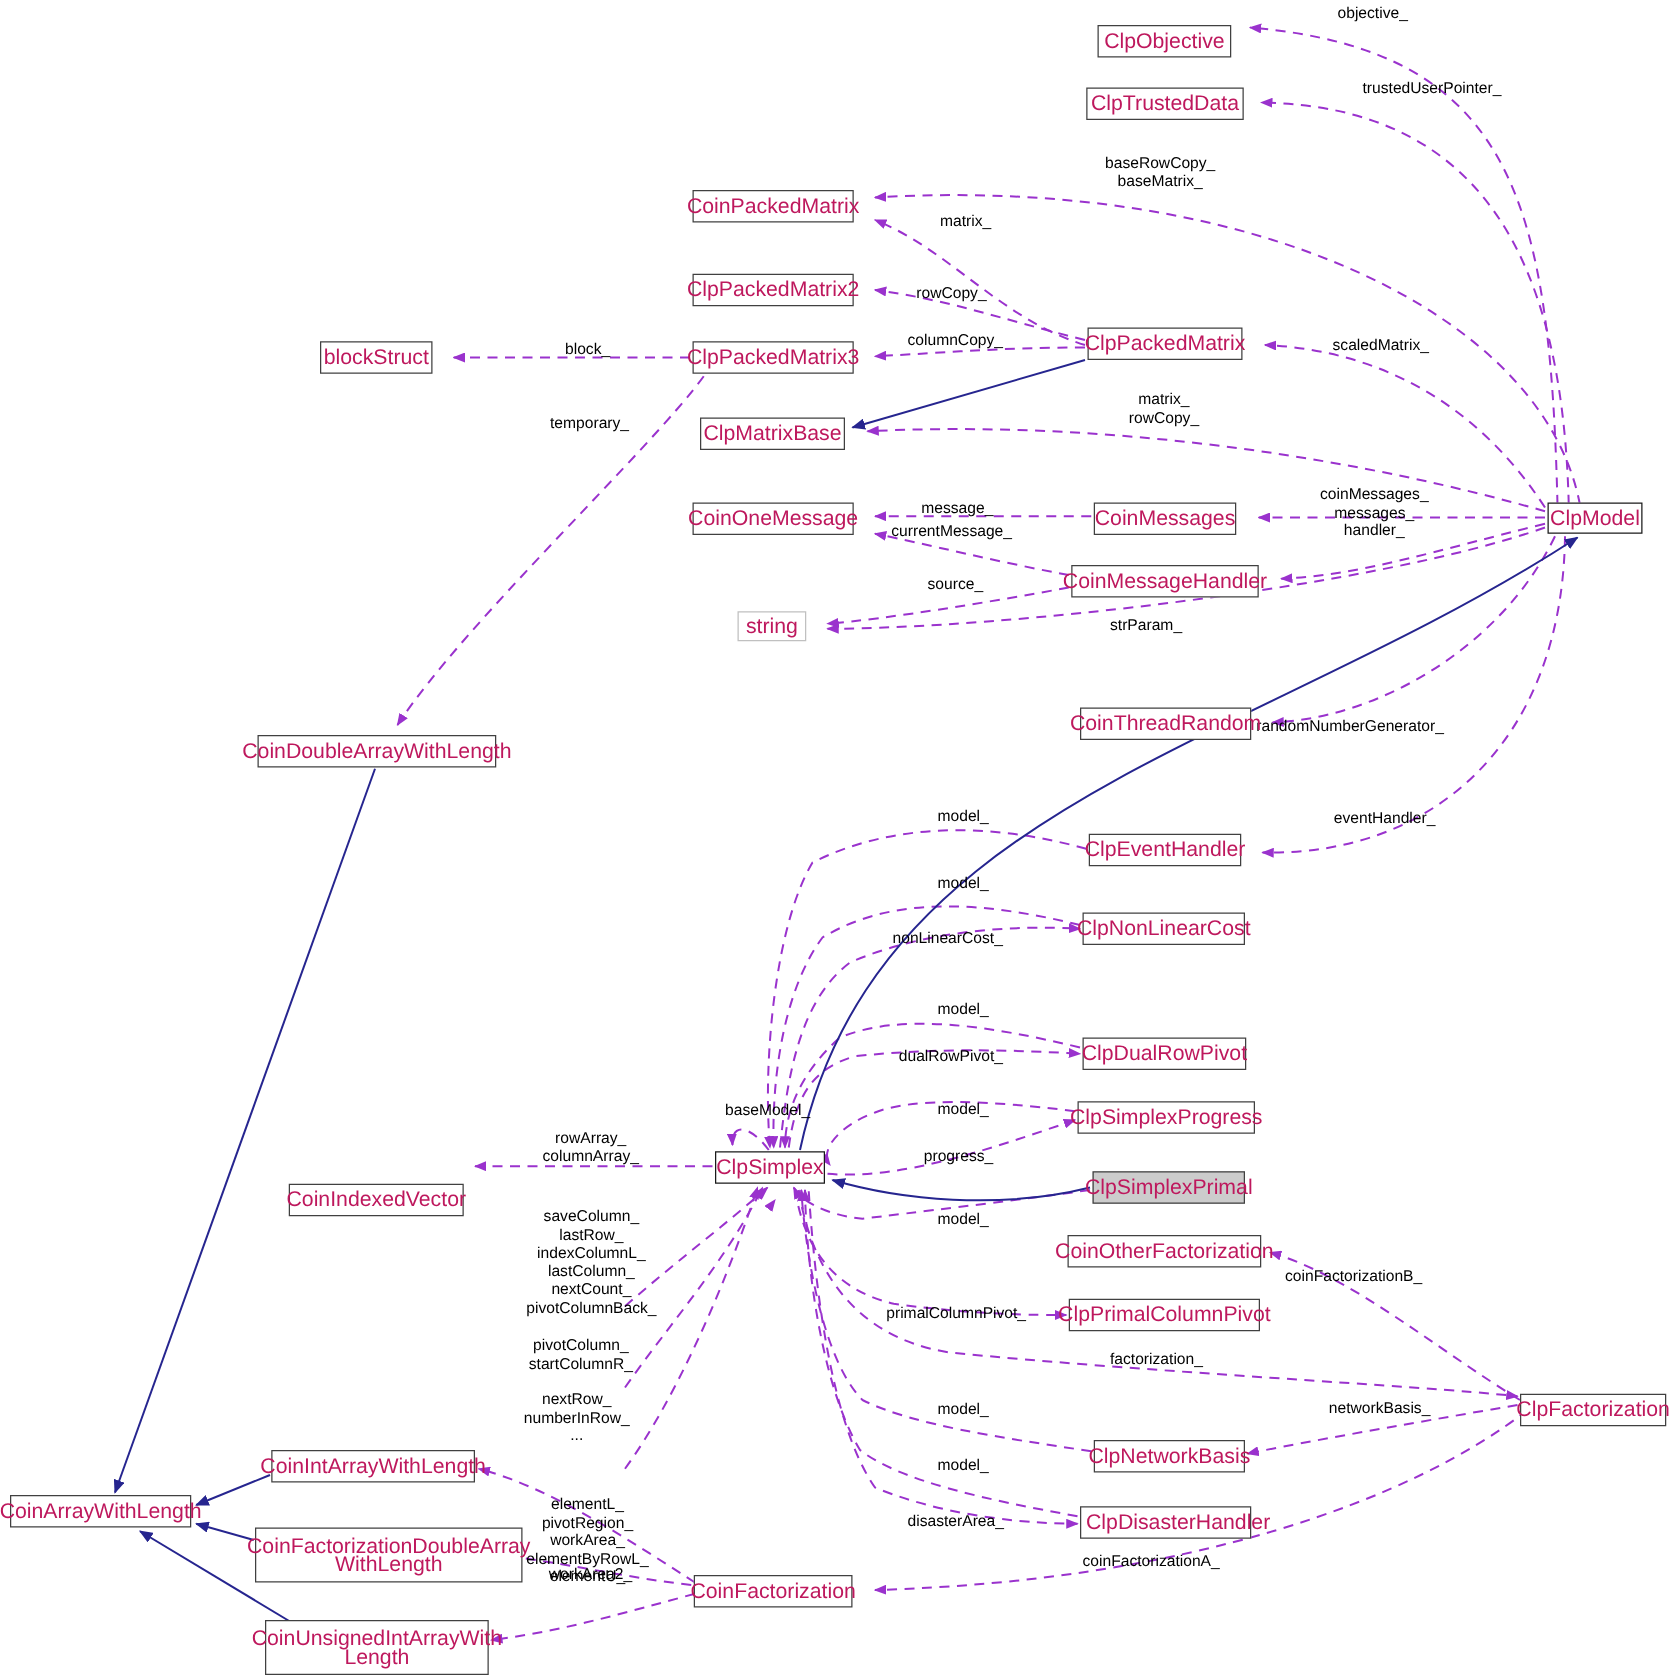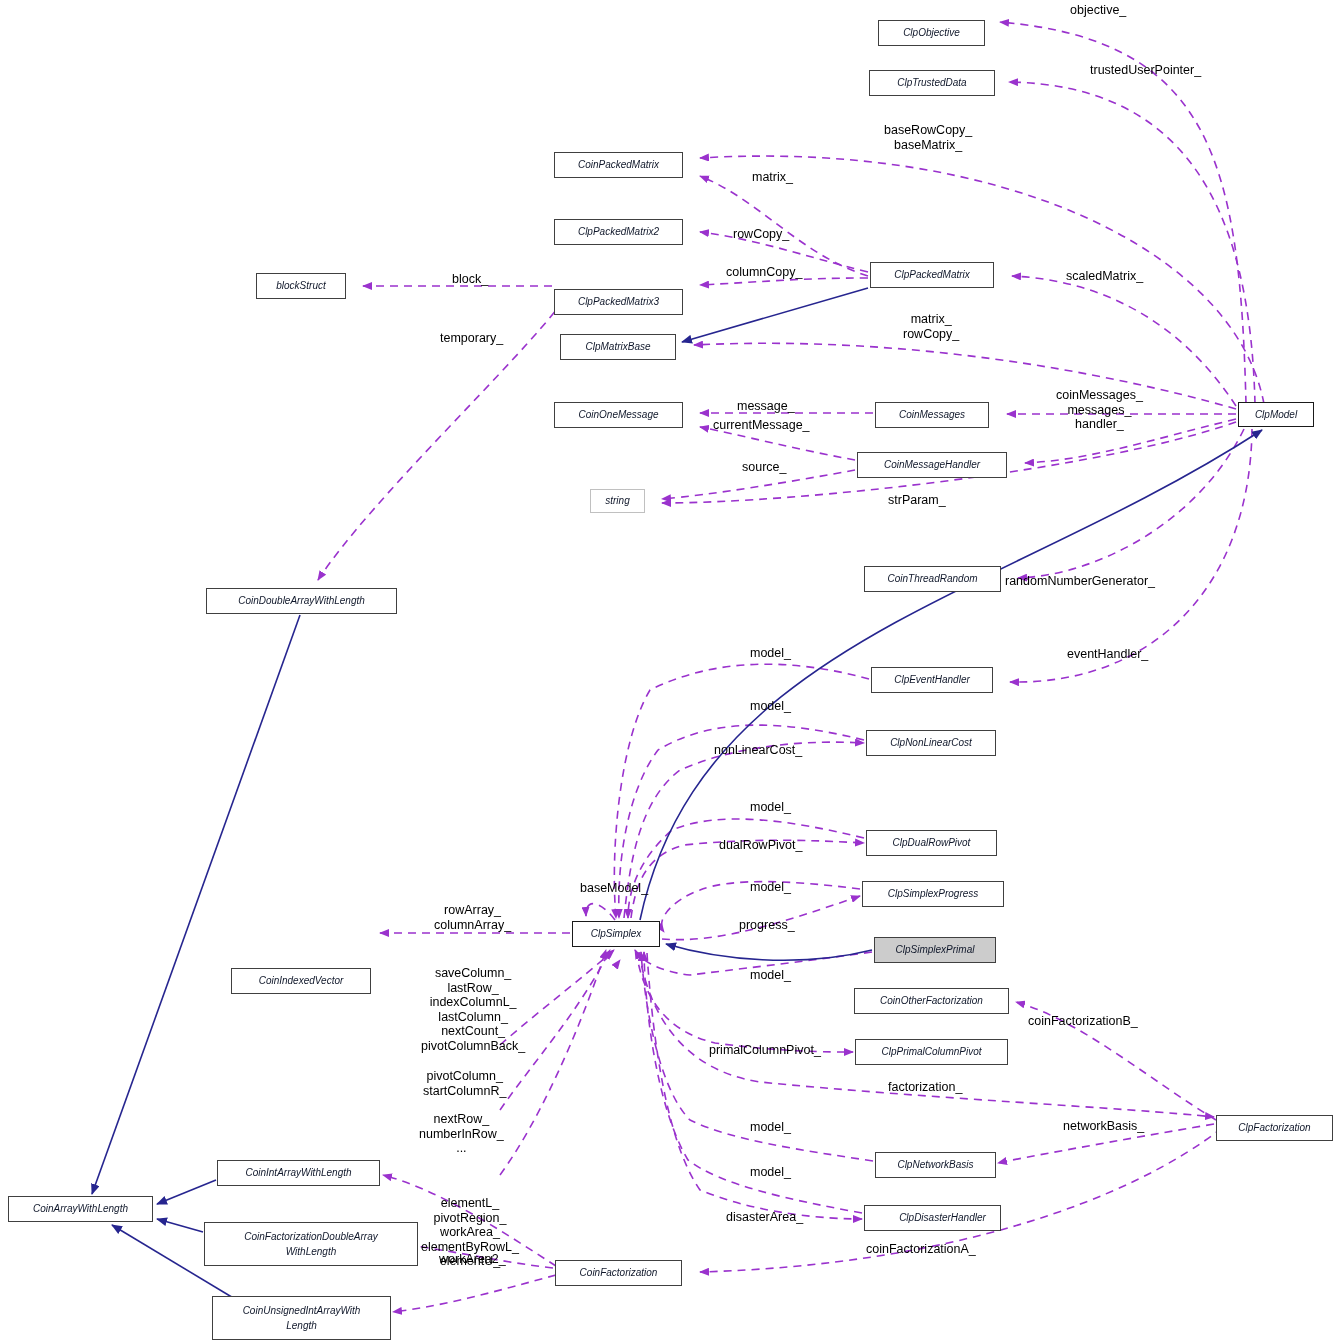--- a/index.html
+++ b/index.html
@@ -15,31 +15,30 @@
     position:absolute;
     left:0; top:0;
     width:1339px; height:1341px;
     pointer-events:none;
   }
   .node{
     position:absolute;
     box-sizing:border-box;
     border:1px solid #4d4d4d;
     background:#ffffff;
-    color:#0f172a;
-    font-size:10px;
+    color:#be185d;
+    font-size:17px;
     line-height:14px;
     display:flex;
     align-items:center;
     justify-content:center;
     text-align:center;
     white-space:nowrap;
     z-index:5;
     letter-spacing:0px;
-    font-style:italic;
   }
   .node.thick{ border:1.6px solid #404040; }
   .node.thin{ border:1px solid #1a1a1a; }
   .node.pale{ border:1px solid #c0c0c0; }
   .node.highlight{ background:#cccccc; border:1.6px solid #404040; }
   .node.two{ white-space:normal; line-height:15px; }
   .elabel{
     position:absolute;
     font-size:12.5px;
     line-height:14.5px;
@@ -173,36 +172,36 @@
 
       <path d="M240,1302 L112,1225"></path>
     </g>
   </svg>
 
   <div id="nodes">
       <div class="node thick" style="left: 878px; top: 20px; width: 107px; height: 26px;">ClpObjective</div>
       <div class="node thick" style="left: 869px; top: 70px; width: 126px; height: 26px;">ClpTrustedData</div>
       <div class="node thick" style="left: 554px; top: 152px; width: 129px; height: 26px;">CoinPackedMatrix</div>
       <div class="node thick" style="left: 554px; top: 219px; width: 129px; height: 26px;">ClpPackedMatrix2</div>
-      <div class="node thick" style="left: 554px; top: 273px; width: 129px; height: 26px; margin-top: 16px;">ClpPackedMatrix3</div>
+      <div class="node thick" style="left: 554px; top: 273px; width: 129px; height: 26px;">ClpPackedMatrix3</div>
       <div class="node thick" style="left: 256px; top: 273px; width: 90px; height: 26px;">blockStruct</div>
       <div class="node thick" style="left: 870px; top: 262px; width: 124px; height: 26px;">ClpPackedMatrix</div>
       <div class="node thick" style="left: 560px; top: 334px; width: 116px; height: 26px;">ClpMatrixBase</div>
       <div class="node thick" style="left: 554px; top: 402px; width: 129px; height: 26px;">CoinOneMessage</div>
       <div class="node thick" style="left: 875px; top: 402px; width: 114px; height: 26px;">CoinMessages</div>
       <div class="node thick" style="left: 857px; top: 452px; width: 150px; height: 26px;">CoinMessageHandler</div>
       <div class="node pale" style="left: 590px; top: 489px; width: 55px; height: 24px;">string</div>
       <div class="node thin" style="left: 1238px; top: 402px; width: 76px; height: 25px;">ClpModel</div>
       <div class="node thick" style="left: 864px; top: 566px; width: 137px; height: 26px;">CoinThreadRandom</div>
       <div class="node thick" style="left: 206px; top: 588px; width: 191px; height: 26px;">CoinDoubleArrayWithLength</div>
       <div class="node thick" style="left: 871px; top: 667px; width: 122px; height: 26px;">ClpEventHandler</div>
       <div class="node thick" style="left: 866px; top: 730px; width: 130px; height: 26px;">ClpNonLinearCost</div>
       <div class="node thick" style="left: 866px; top: 830px; width: 131px; height: 26px;">ClpDualRowPivot</div>
       <div class="node thick" style="left: 862px; top: 881px; width: 142px; height: 26px;">ClpSimplexProgress</div>
-      <div class="node thick" style="left: 231px; top: 968px; width: 140px; height: 26px;">CoinIndexedVector</div>
+      <div class="node thick" style="left: 231px; top: 947px; width: 140px; height: 26px;">CoinIndexedVector</div>
       <div class="node thin" style="left: 572px; top: 921px; width: 88px; height: 26px;">ClpSimplex</div>
       <div class="node highlight" style="left: 874px; top: 937px; width: 122px; height: 26px;">ClpSimplexPrimal</div>
       <div class="node thick" style="left: 854px; top: 988px; width: 155px; height: 26px;">CoinOtherFactorization</div>
       <div class="node thick" style="left: 855px; top: 1039px; width: 153px; height: 26px;">ClpPrimalColumnPivot</div>
       <div class="node thick" style="left: 1216px; top: 1115px; width: 117px; height: 26px;">ClpFactorization</div>
       <div class="node thick" style="left: 875px; top: 1152px; width: 121px; height: 26px;">ClpNetworkBasis</div>
       <div class="node thick" style="left: 217px; top: 1160px; width: 163px; height: 26px;">CoinIntArrayWithLength</div>
       <div class="node thick" style="left: 864px; top: 1205px; width: 137px; height: 26px; padding-left: 20px;">ClpDisasterHandler</div>
       <div class="node thick" style="left: 8px; top: 1196px; width: 145px; height: 26px;">CoinArrayWithLength</div>
       <div class="node thick two" style="left: 204px; top: 1222px; width: 214px; height: 44px;">CoinFactorizationDoubleArray<br>WithLength</div>

